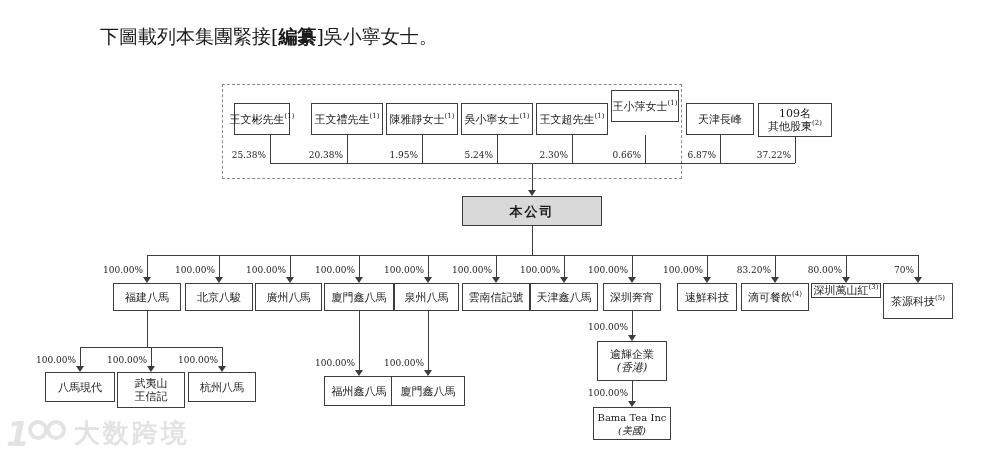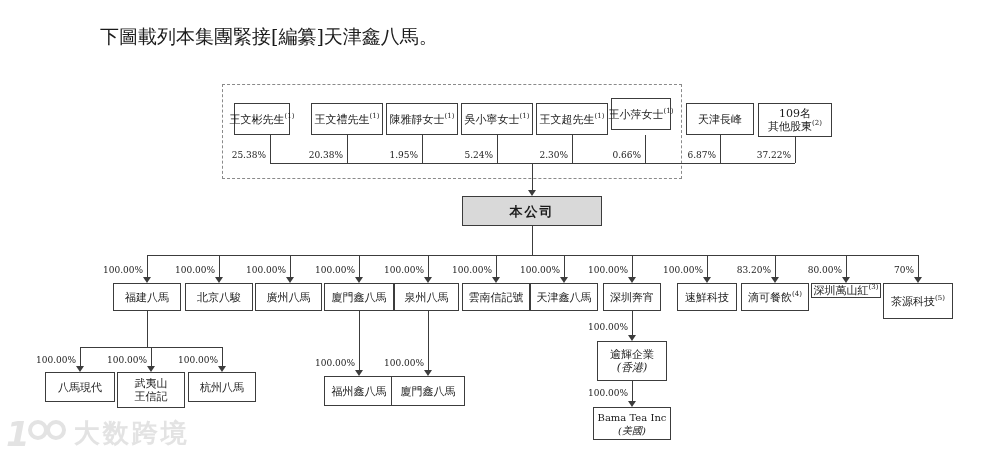--- a/index.html
+++ b/index.html
@@ -1,19 +1,19 @@
 <!DOCTYPE html>
 <html style="--background: #ffffff; --text_color: #1a1a1a; --line_color: #3c3c3c; --box_border: #3c3c3c; --company_fill: #d9d9d9; --watermark_color: #e3e3e3;"><head>
 <meta charset="utf-8">
 <style>
   html,body{margin:0;padding:0;background:#fff}
   .canvas{position:relative;width:1002px;height:459px;background:var(--background,#fff);
     font-family:"DejaVu Serif","Liberation Serif",serif;color:var(--text_color,#1a1a1a);overflow:hidden}
   .title{position:absolute;left:100px;top:24px;font-size:19px;white-space:nowrap}
-  .title .em{font-weight:normal}
+  .title .em{font-weight:bold}
   .dashed{position:absolute;left:222px;top:84px;width:458px;height:93px;border:1px dashed #8a8a8a}
   .box{position:absolute;border:1px solid var(--box_border,#3c3c3c);background:#fff;box-sizing:border-box;
     display:flex;flex-direction:column;align-items:center;justify-content:center;text-align:center;
     font-size:11px;line-height:13px}
   .box .bl{display:block;white-space:nowrap}
   .fn{font-size:7px;vertical-align:super;line-height:0}
   .company{background:var(--company_fill,#d9d9d9);font-weight:bold;font-size:13px;letter-spacing:2px}
   .pct{position:absolute;width:50px;text-align:right;font-size:9px;white-space:nowrap}
   .vl{position:absolute;width:1px;background:var(--line_color,#3c3c3c)}
   .hl{position:absolute;height:1px;background:var(--line_color,#3c3c3c)}
@@ -25,40 +25,40 @@
   .wm-logo{display:flex;align-items:flex-start;font-family:"DejaVu Sans","Liberation Sans",sans-serif}
   .wm-one{font-size:34px;font-weight:bold;font-style:italic;line-height:34px}
   .wm-eye{width:12px;height:12px;border:4px solid var(--watermark_color,#e3e3e3);border-radius:50%;margin-top:3px;margin-left:-2px}
   .wm-text{font-family:"DejaVu Sans","Liberation Sans",sans-serif;font-weight:bold;font-size:26px;letter-spacing:3px}
 </style>
 </head>
 <body>
 
 <div class="canvas">
 
-  <div class="title"><span>下圖載列本集團緊接[</span><span class="em">編纂</span><span>]天津鑫八馬。</span></div>
+  <div class="title"><span>下圖載列本集團緊接[</span><span class="em">編纂</span><span>]吳小寧女士。</span></div>
 
   <div class="dashed"></div>
 
   <div class="box" style="left:234px;top:103px;width:56px;height:32px">
       <span class="bl"><span>王文彬先生</span><sup class="fn">(1)</sup></span>
     </div>
   <div class="box" style="left:311px;top:103px;width:72px;height:32px">
       <span class="bl"><span>王文禮先生</span><sup class="fn">(1)</sup></span>
     </div>
   <div class="box" style="left:386px;top:103px;width:72px;height:32px">
       <span class="bl"><span>陳雅靜女士</span><sup class="fn">(1)</sup></span>
     </div>
   <div class="box" style="left:461px;top:103px;width:72px;height:32px">
       <span class="bl"><span>吳小寧女士</span><sup class="fn">(1)</sup></span>
     </div>
   <div class="box" style="left:536px;top:103px;width:72px;height:32px">
       <span class="bl"><span>王文超先生</span><sup class="fn">(1)</sup></span>
     </div>
-  <div class="box" style="left:611px;top:98px;width:60px;height:32px">
+  <div class="box" style="left:611px;top:90px;width:68px;height:32px">
       <span class="bl"><span>王小萍女士</span><sup class="fn">(1)</sup></span>
     </div>
   <div class="box" style="left:686px;top:103px;width:68px;height:32px">
       <span class="bl">天津長峰</span>
     </div>
   <div class="box" style="left:758px;top:103px;width:74px;height:34px">
       <span class="bl">109名</span>
       <span class="bl"><span>其他股東</span><sup class="fn">(2)</sup></span>
     </div>
 

